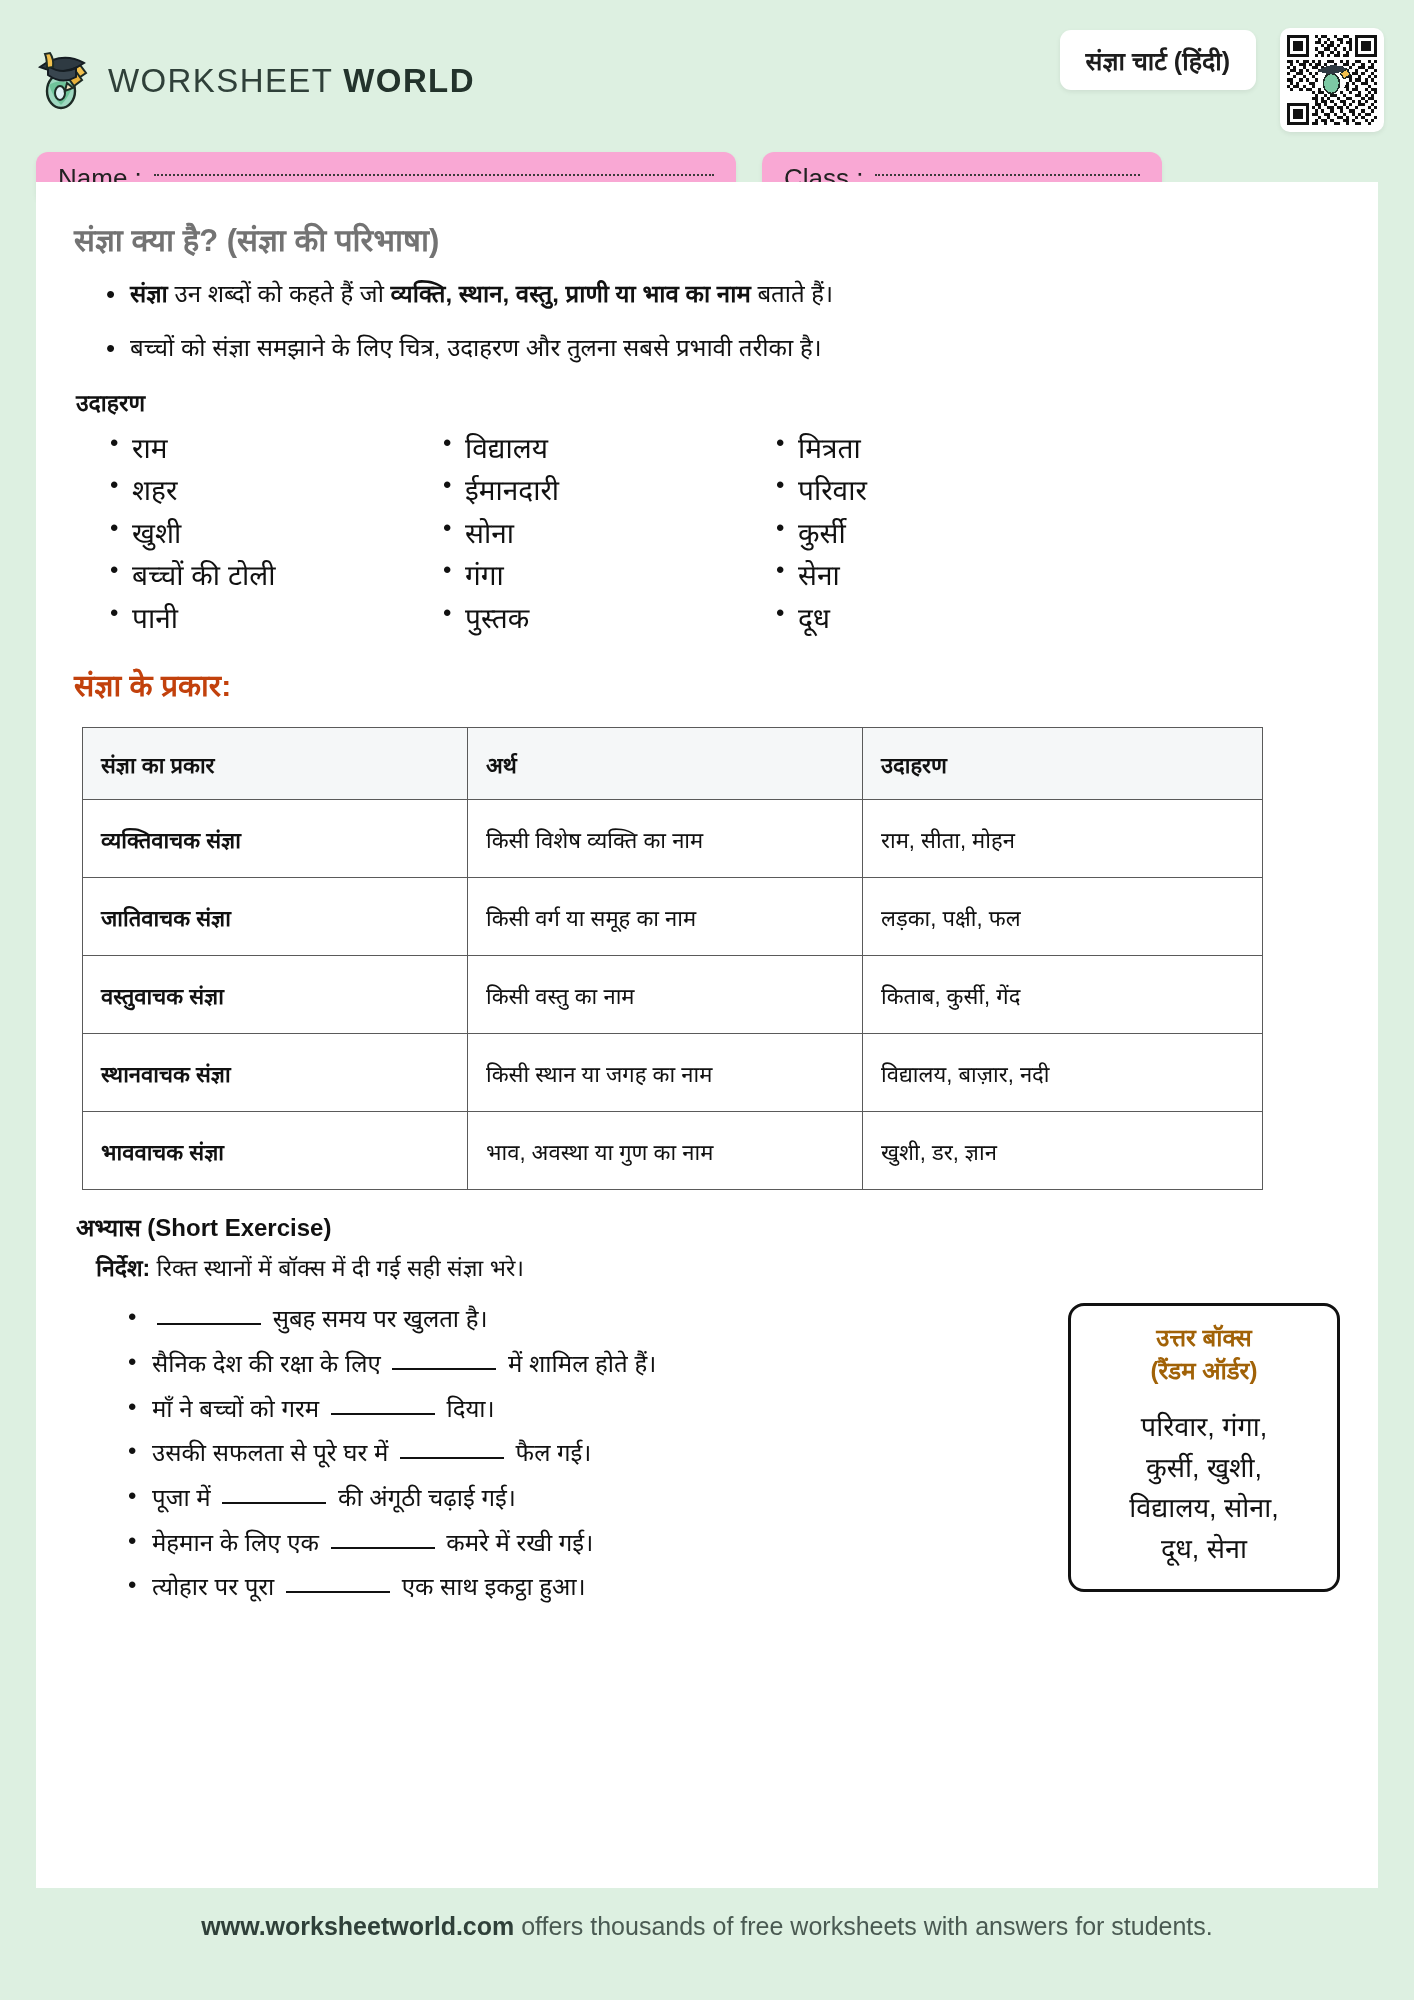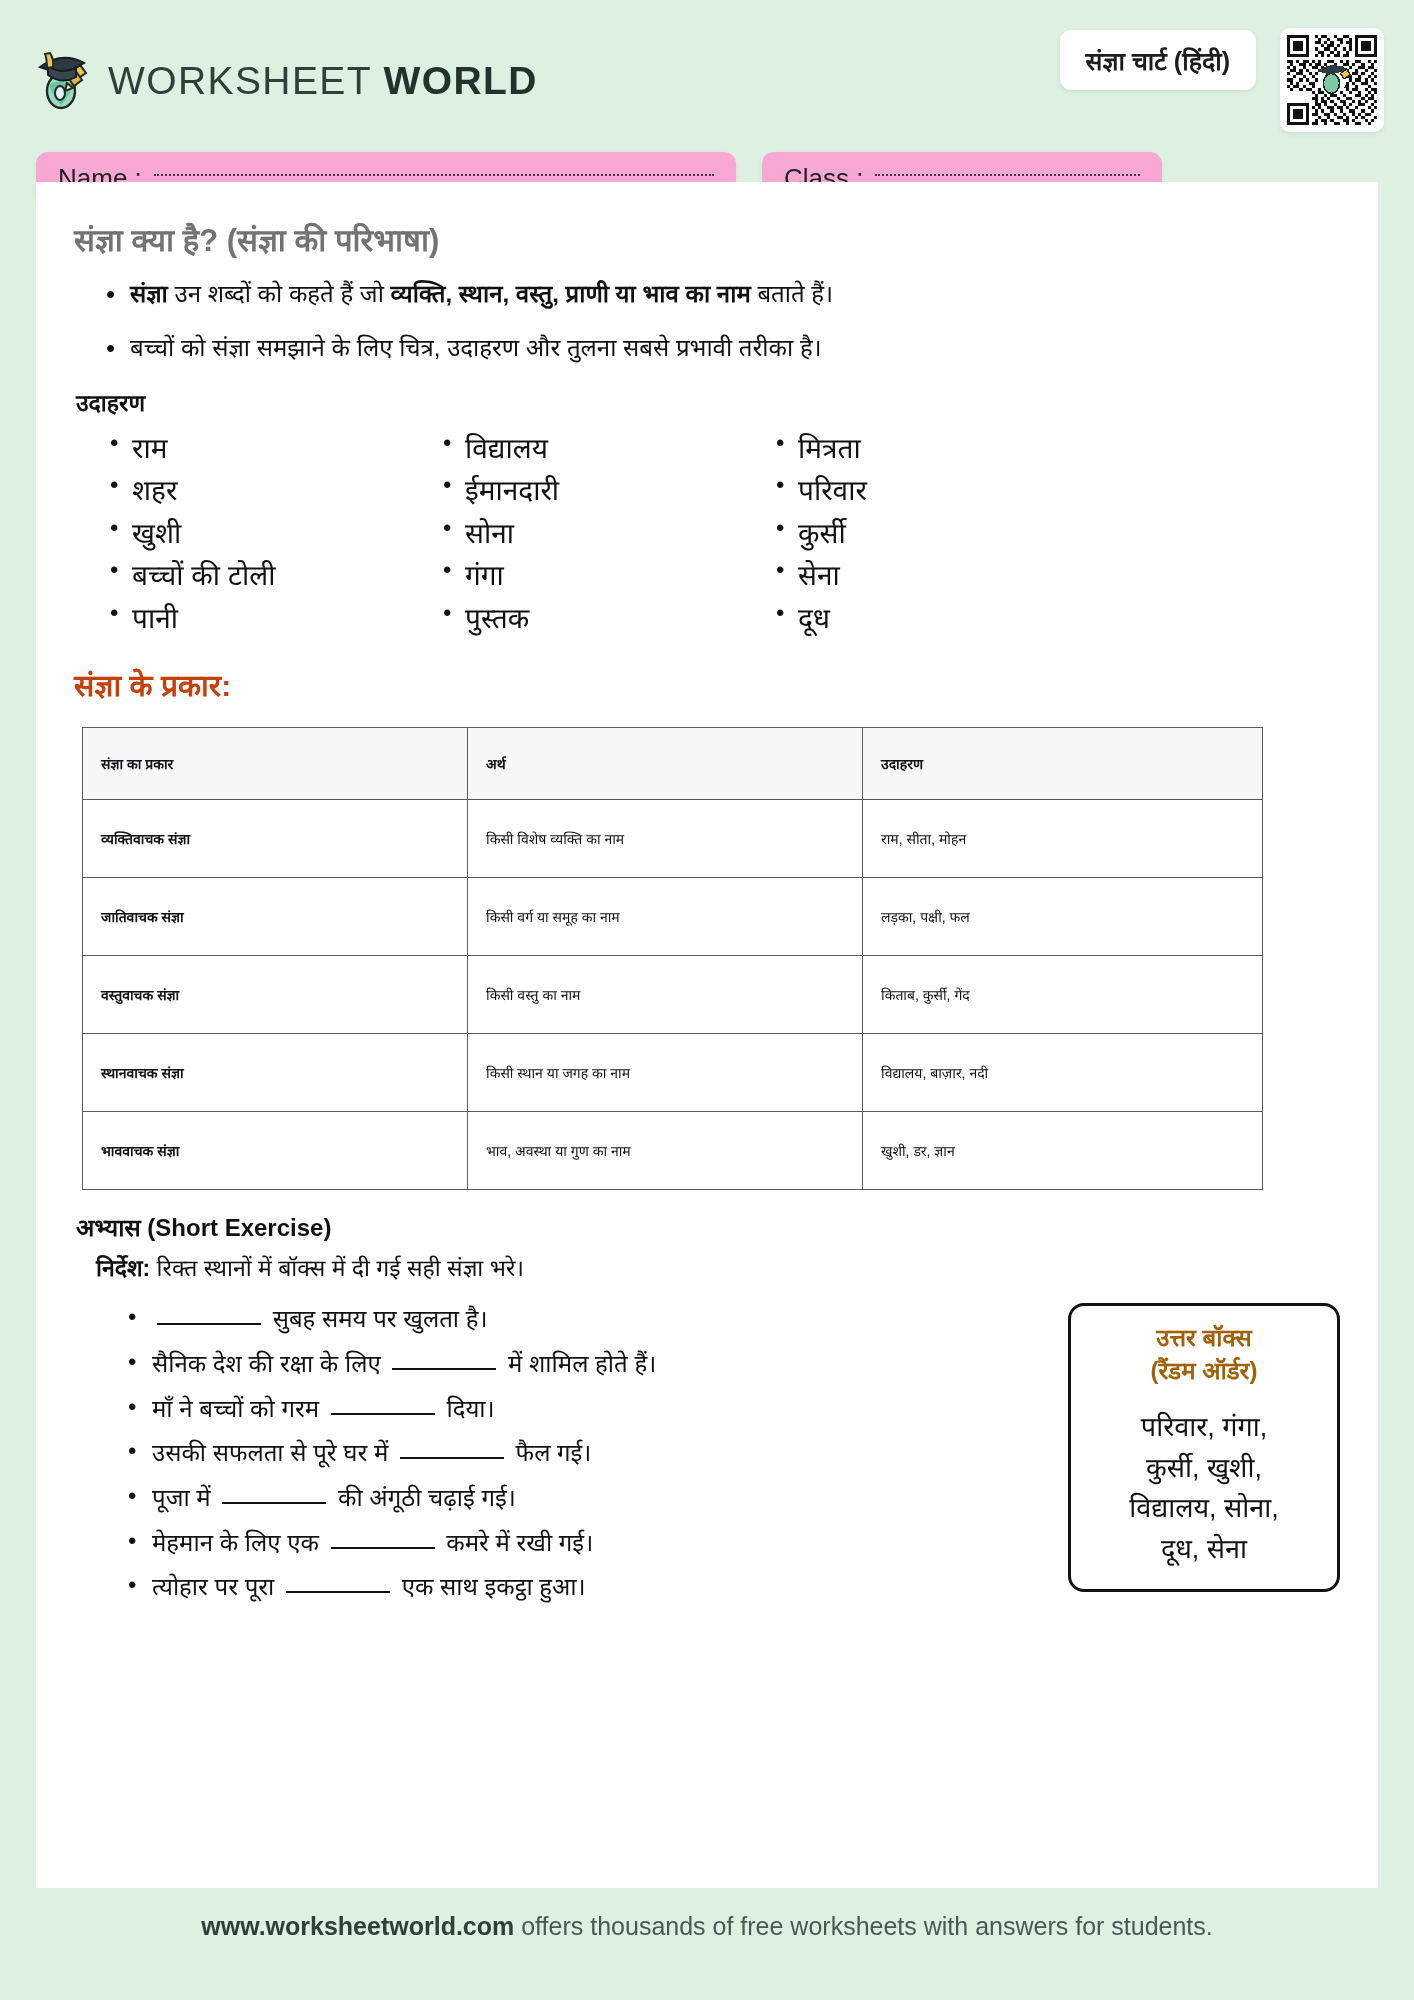--- a/index.html
+++ b/index.html
@@ -9,21 +9,21 @@
     font-family:"Liberation Sans", sans-serif;
     overflow:hidden;
   }
   .page { position:relative; width:1414px; height:2000px; background:#ddf0e1; }
 
   
   .header { position:relative; height:178px; padding:28px 30px 0 36px; }
   .brand-row { display:flex; align-items:center; justify-content:space-between; }
   .brand { display:flex; align-items:center; gap:14px; }
   .logo-mark { width:58px; height:62px; position:relative; flex:none; }
-  .brand-text { font-size:39px; letter-spacing:1.4px; color:#2f4039; font-weight:400; line-height:1; white-space:nowrap; }
+  .brand-text { font-size:33px; letter-spacing:1.4px; color:#2f4039; font-weight:400; line-height:1; white-space:nowrap; }
   .brand-text b { font-weight:800; color:#23332c; }
 
   .head-right { display:flex; align-items:flex-start; gap:24px; }
   .title-chip {
     background:#ffffff; border-radius:11px;
     padding:13px 26px; font-size:25px; font-weight:700; color:#1d1d1d;
     box-shadow:0 2px 5px rgba(0,0,0,0.07); white-space:nowrap;
     margin-top:2px;
     margin-left:30px;
   }
@@ -64,21 +64,21 @@
   .ex-cols { display:flex; margin:4px 0 0 0; }
   .ex-col { width:333px; }
   .ex-col ul { list-style:none; margin-left:34px; }
   .ex-col li { position:relative; padding-left:24px; font-size:28px; color:#111; line-height:1.52; }
   .ex-col li::before { content:"•"; position:absolute; left:2px; top:-3px; font-size:24px; }
 
   
   table.types { border-collapse:collapse; width:1180px; margin:0 0 0 8px; table-layout:fixed; }
   table.types th, table.types td {
     border:1.6px solid #5a5a5a; padding:16px 18px;
-    font-size:14px; color:#111; vertical-align:middle; height:78px;
+    font-size:22px; color:#111; vertical-align:middle; height:78px;
   }
   table.types thead th { background:#f5f7f8; font-weight:700; text-align:left; height:72px; }
   table.types td.kind { font-weight:700; }
   col.c1 { width:385px; } col.c2 { width:395px; } col.c3 { width:400px; }
 
   
   .ex-head { font-size:24px; font-weight:700; color:#111; margin:20px 0 8px 2px; }
   .ex-instr { font-size:23px; color:#111; margin:0 0 14px 22px; }
   .ex-instr b { font-weight:700; }
 

